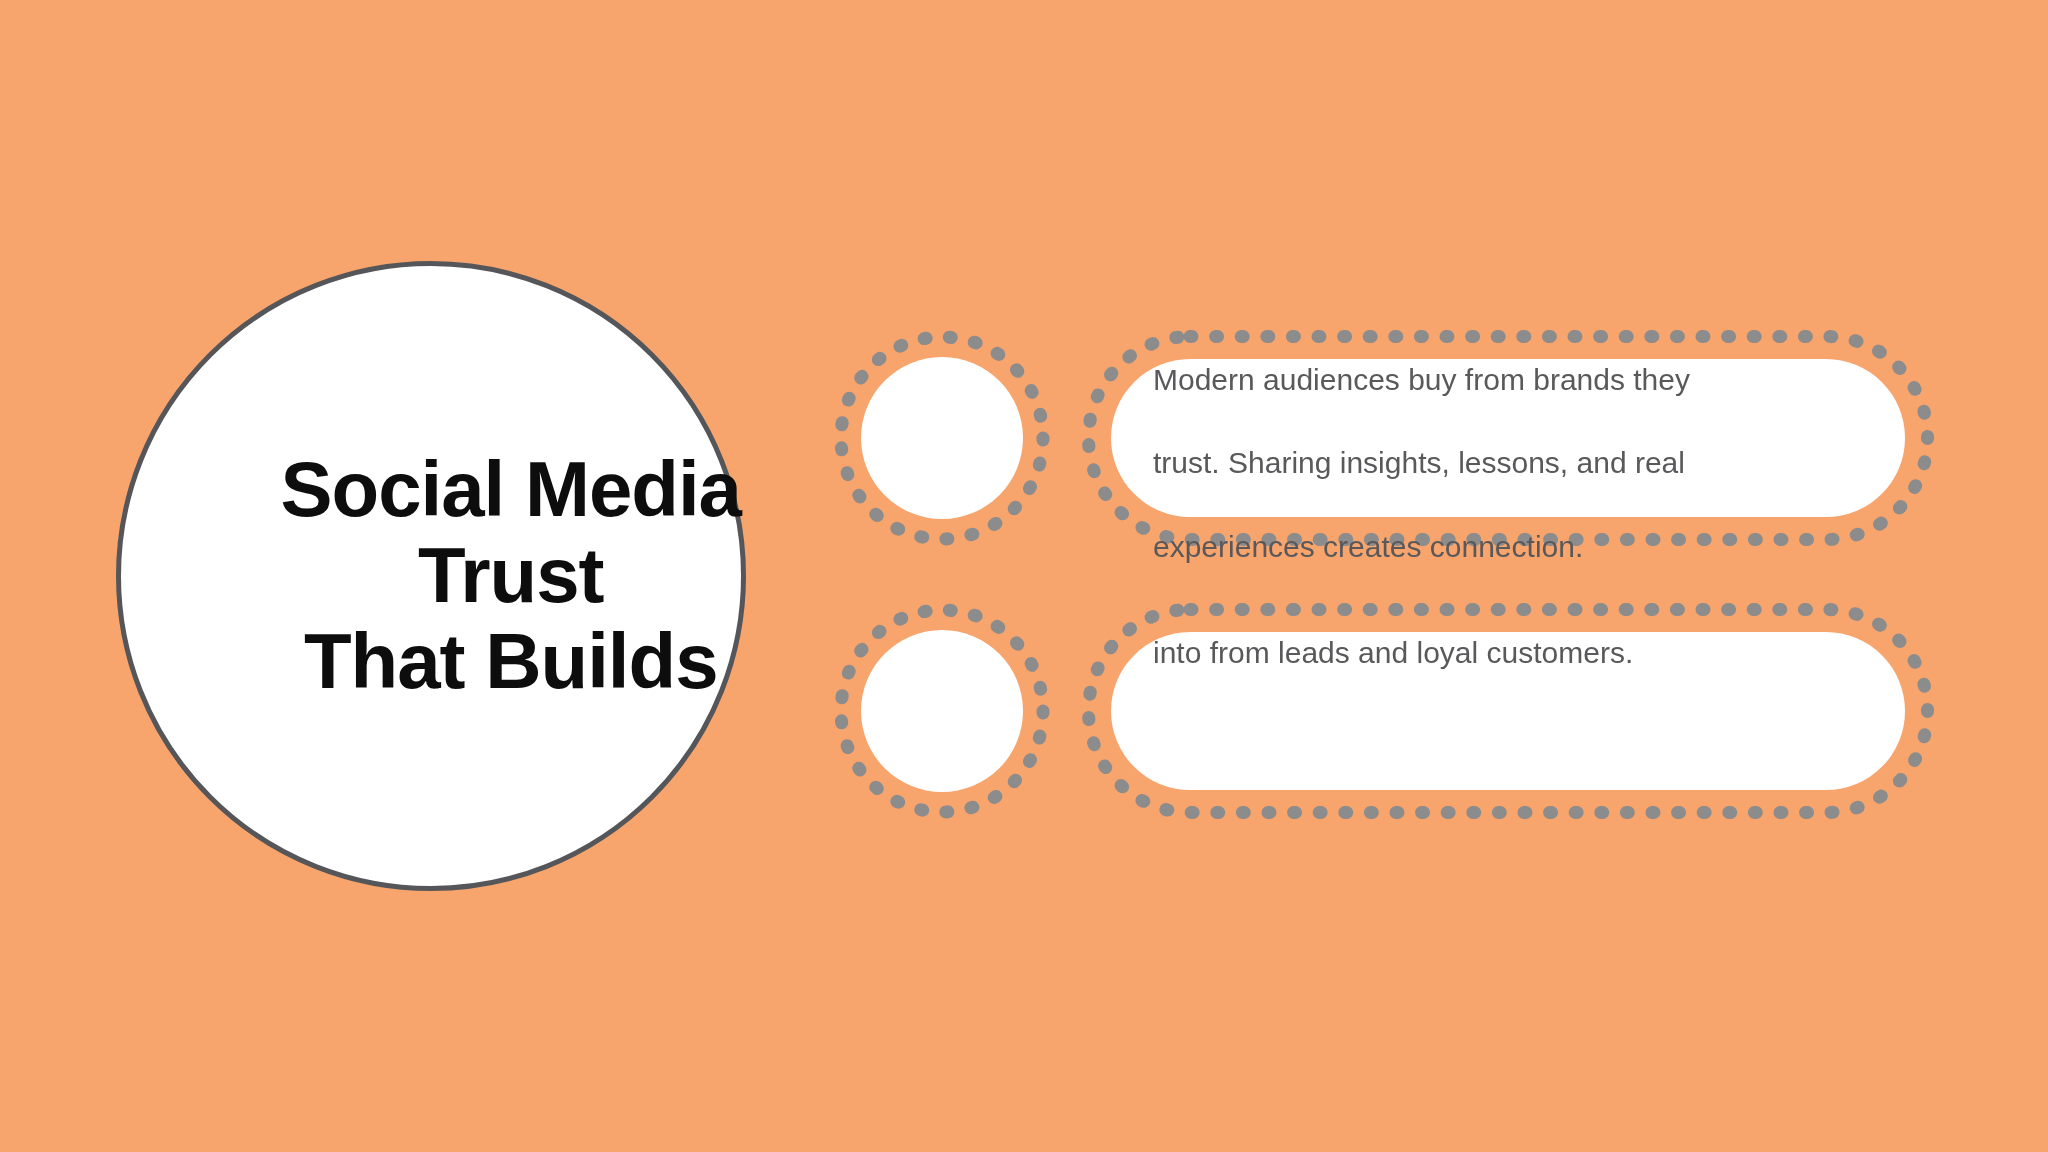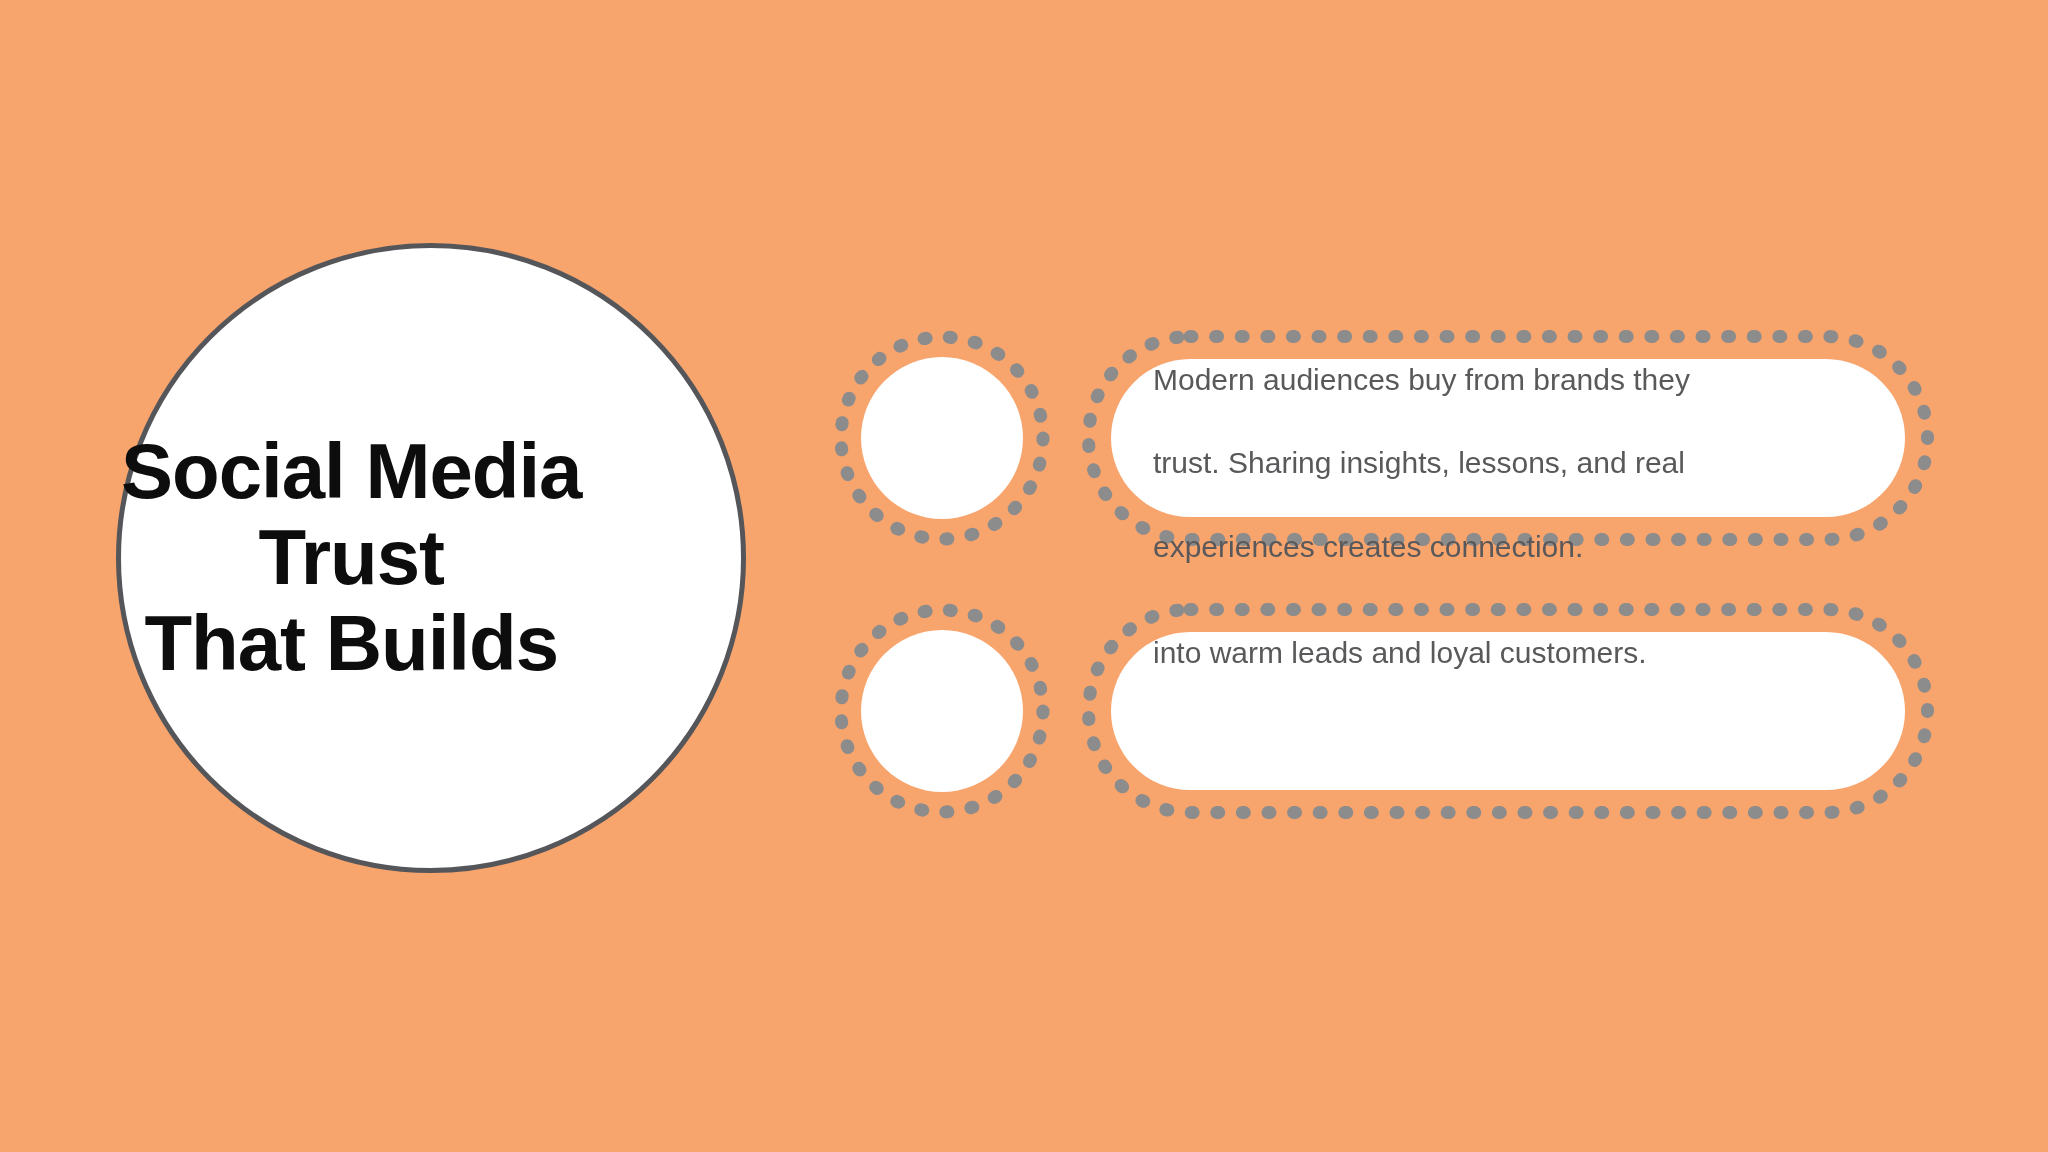--- a/index.html
+++ b/index.html
@@ -15,25 +15,25 @@
   body{
     font-family:"Liberation Sans", sans-serif;
     background:var(--bg);
     position:relative;
     overflow:hidden;
   }
   .canvas{position:absolute;left:0;top:0;width:2048px;height:1152px;background:var(--bg);}
 
   
   .title-circle{
-    position:absolute;left:116px;top:243px;width:630px;height:630px;
+    position:absolute;left:116px;top:261px;width:630px;height:630px;
     background:var(--pill-bg);
     border:5px solid var(--circle-border);
     border-radius:50%;
-    display:flex;align-items:center;justify-content:flex-start;text-align:center;
+    display:flex;align-items:center;justify-content:flex-end;text-align:center;
   }
   .title-circle h1{
     font-size:78px;font-weight:bold;line-height:1.1;
     color:var(--title-text);
     letter-spacing:-1px;
   }
   .title-circle h1 span{display:block;}
 
   
   .row{position:absolute;left:834px;width:1100px;height:216px;}
@@ -99,18 +99,18 @@
         <circle class="dash-stroke" cx="108" cy="108" r="101" fill="none" stroke-width="13" stroke-linecap="round" stroke-dasharray="2 23.4"></circle>
         <circle class="inner-fill" cx="108" cy="108" r="81"></circle>
       </svg>
     </div>
     <div class="pill">
       <svg class="outline" viewBox="0 0 852 216">
         <rect class="dash-stroke" x="6.5" y="6.5" width="839" height="203" rx="101.5" fill="none" stroke-width="13" stroke-linecap="round" stroke-dasharray="2 23.6"></rect>
       </svg>
       <div class="pill-body"></div>
       <div class="pill-text">
-        <span>into warm leads and loyal customers.</span>
+        <span>into from leads and loyal customers.</span>
       </div>
     </div>
   </div>
 
 </div>
 
 </body></html>

